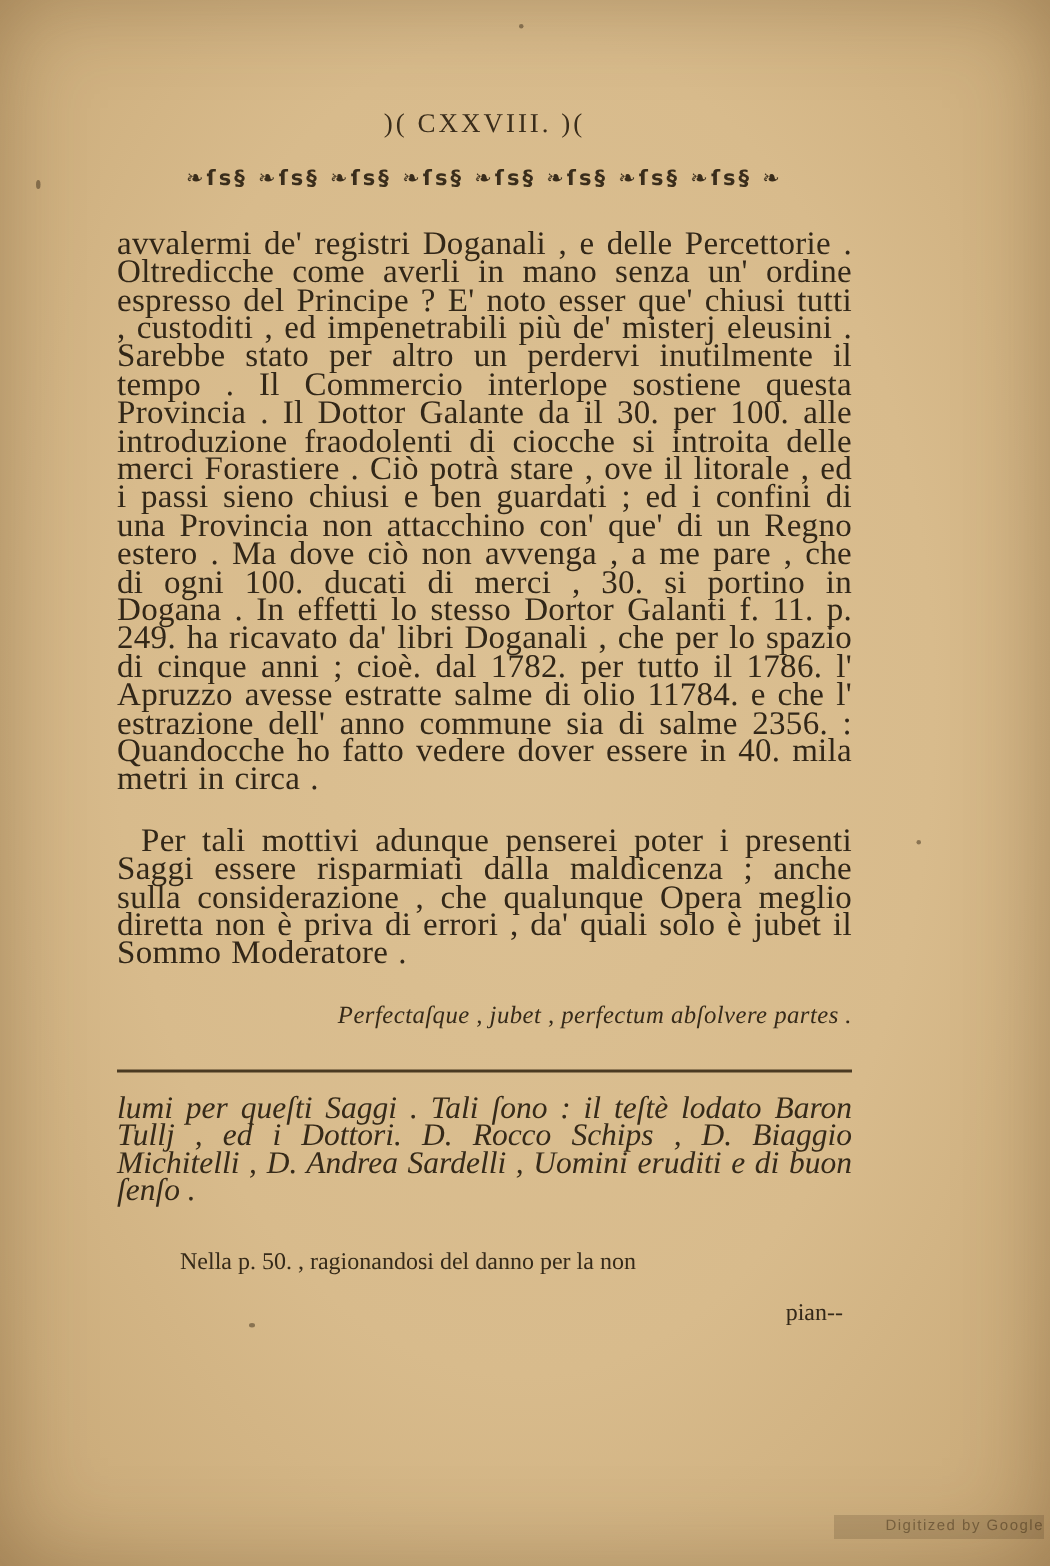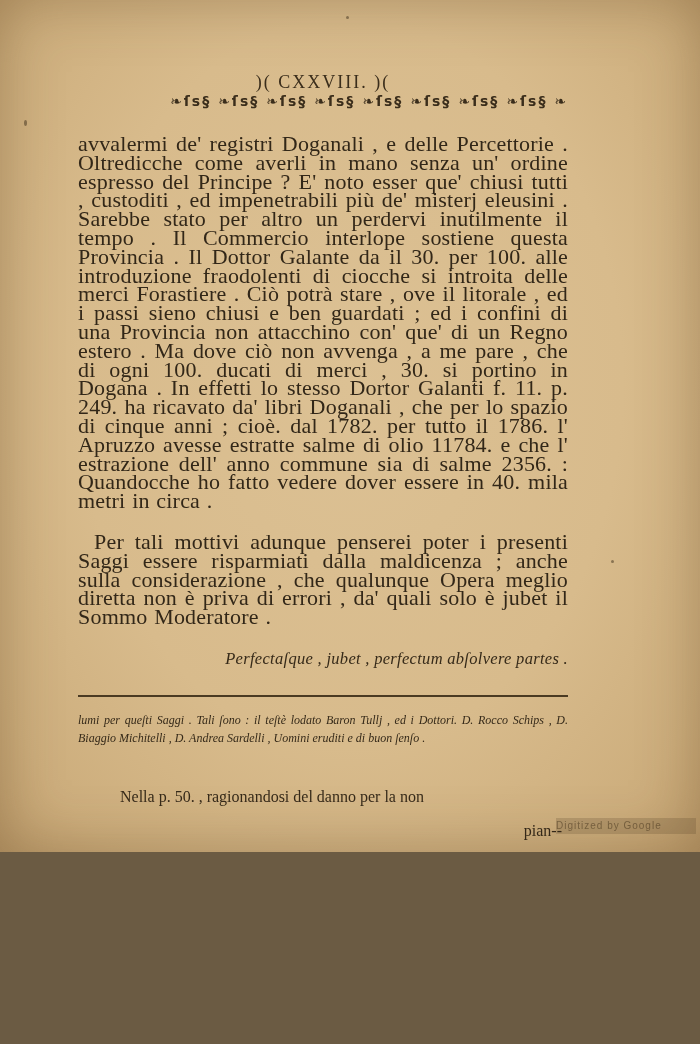--- a/index.html
+++ b/index.html
@@ -3,42 +3,43 @@
 <meta charset="utf-8">
 <style>
   html,body{margin:0;padding:0;}
   body{
     background:#6b5b43;
     font-family:"Liberation Serif","DejaVu Serif",serif;
   }
   .page{
     position:relative;
     width:700px;
-    height:852px;
+    height:1044px;
     margin:0 auto;
     background:
       radial-gradient(ellipse at 50% 45%, #dcc194 0%, #d8bb8c 55%, #cdae7d 85%, #c3a271 100%);
     box-shadow:inset 0 0 60px rgba(90,60,25,0.35);
     overflow:hidden;
     color:#342818;
   }
   .textcol{
     position:absolute;
     left:78px;
     top:72px;
     width:490px;
   }
   .folio{
     text-align:center;
     font-size:18px;
     letter-spacing:2px;
     color:#3a2d1b;
   }
   .ornament{
-    text-align:right;
+    margin-top:18px;
+    text-align:center;
     font-family:"DejaVu Sans",sans-serif;
     font-size:14px;
     font-weight:bold;
     letter-spacing:2px;
     color:#3a2d1b;
     white-space:nowrap;
     overflow:hidden;
   }
   .bodytext{
     margin-top:26px;
@@ -64,27 +65,27 @@
   .rule{
     margin-top:26px;
     border:0;
     border-top:2px solid #4a3a22;
     width:100%;
     height:0;
   }
   .footnote{
     margin-top:14px;
     font-style:italic;
-    font-size:12px;
+    font-size:21px;
     line-height:18.5px;
     text-align:justify;
     color:#362a19;
   }
   .footnote2{
-    margin-top:40px;
+    margin-top:30px;
     font-style:normal;
     font-size:16px;
     text-indent:42px;
     text-align:left;
   }
   .catchword{
     margin-top:14px;
     text-align:right;
     padding-right:6px;
     font-size:16px;
@@ -99,21 +100,21 @@
     position:absolute;
     right:4px;
     bottom:18px;
     width:140px;
     height:16px;
     background:rgba(60,42,20,0.18);
     color:rgba(50,35,15,0.45);
     font-family:"Liberation Sans",sans-serif;
     font-size:10px;
     line-height:16px;
-    text-align:left;
+    text-align:right;
     letter-spacing:1px;
   }
 </style>
 </head>
 <body>
 
 <div class="page">
 
   <div class="textcol">
 

